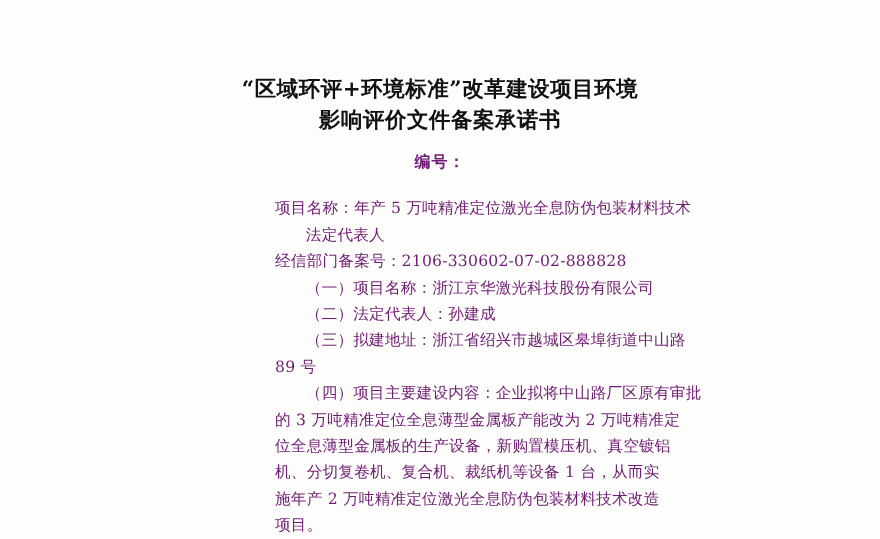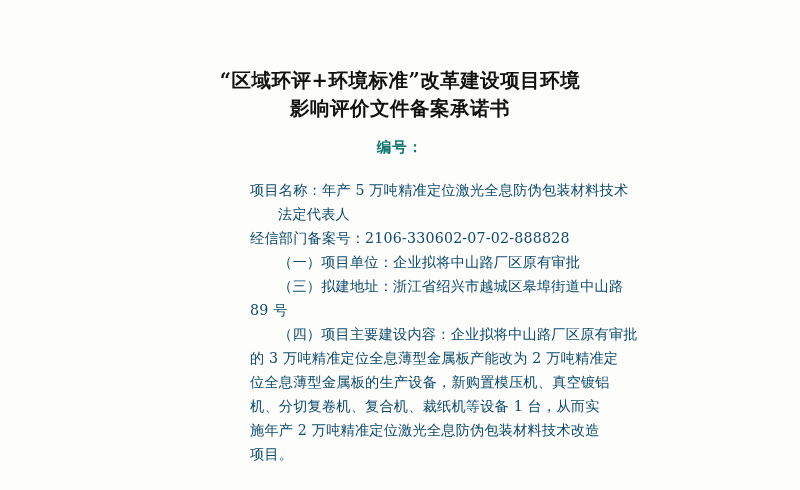--- a/index.html
+++ b/index.html
@@ -45,33 +45,33 @@
   .doc-title .line {
     display: block;
     white-space: nowrap;
   }
   .code-line {
     text-align: center;
     font-size: 14.5px;
     font-weight: bold;
     margin-top: 14px;
     letter-spacing: 1px;
-    color: #0f766e;
+    color: #701a75;
   }
   .body-block {
     margin-top: 22px;
     padding-left: 190px;
     padding-right: 10px;
   }
   .para {
     font-size: 14.2px;
     line-height: 1.62;
     text-align: justify;
     margin: 0 0 1px 0;
-    color: #0c4a6e;
+    color: #701a75;
     letter-spacing: 0.2px;
   }
   .para.sub {
     padding-left: 28px;
   }
   .para.sub-cont {
     padding-left: 0;
   }
   .para.heading {
     font-weight: bold;
@@ -98,21 +98,22 @@
         <span>项目名称：</span><span>年产 5 万吨精准定位激光全息防伪包装材料技术</span>
       </p>
       <p class="para sub">法定代表人</p>
 
       <p class="para">
         <span>经信部门备案号：</span><span>2106-330602-07-02-888828</span>
       </p>
 
 
 
-      <p class="para sub">（一）项目单位：企业拟将中山路厂区原有审批</p>
+      <p class="para sub">（一）项目名称：浙江京华激光科技股份有限公司</p>
+      <p class="para sub">（二）法定代表人：孙建成</p>
       <p class="para sub">（三）拟建地址：浙江省绍兴市越城区皋埠街道中山路</p>
       <p class="para sub-cont">89 号</p>
       <p class="para sub">（四）项目主要建设内容：企业拟将中山路厂区原有审批</p>
       <p class="para sub-cont">的 3 万吨精准定位全息薄型金属板产能改为 2 万吨精准定</p>
       <p class="para sub-cont">位全息薄型金属板的生产设备，新购置模压机、真空镀铝</p>
       <p class="para sub-cont">机、分切复卷机、复合机、裁纸机等设备 1 台，从而实</p>
       <p class="para sub-cont">施年产 2 万吨精准定位激光全息防伪包装材料技术改造</p>
       <p class="para sub-cont">项目。</p>
 
     </div>

